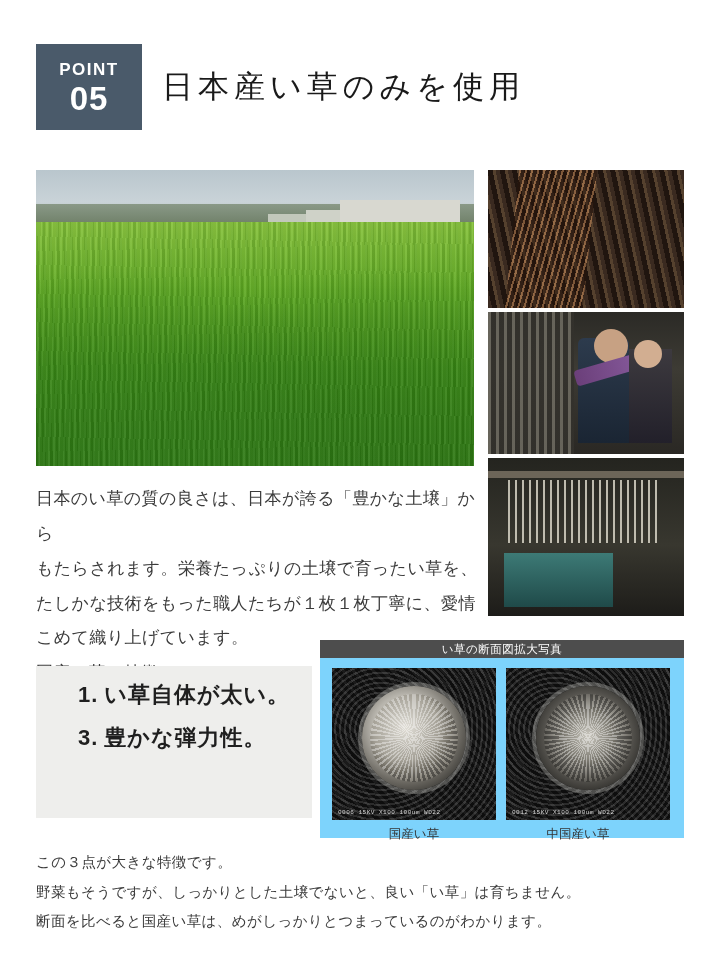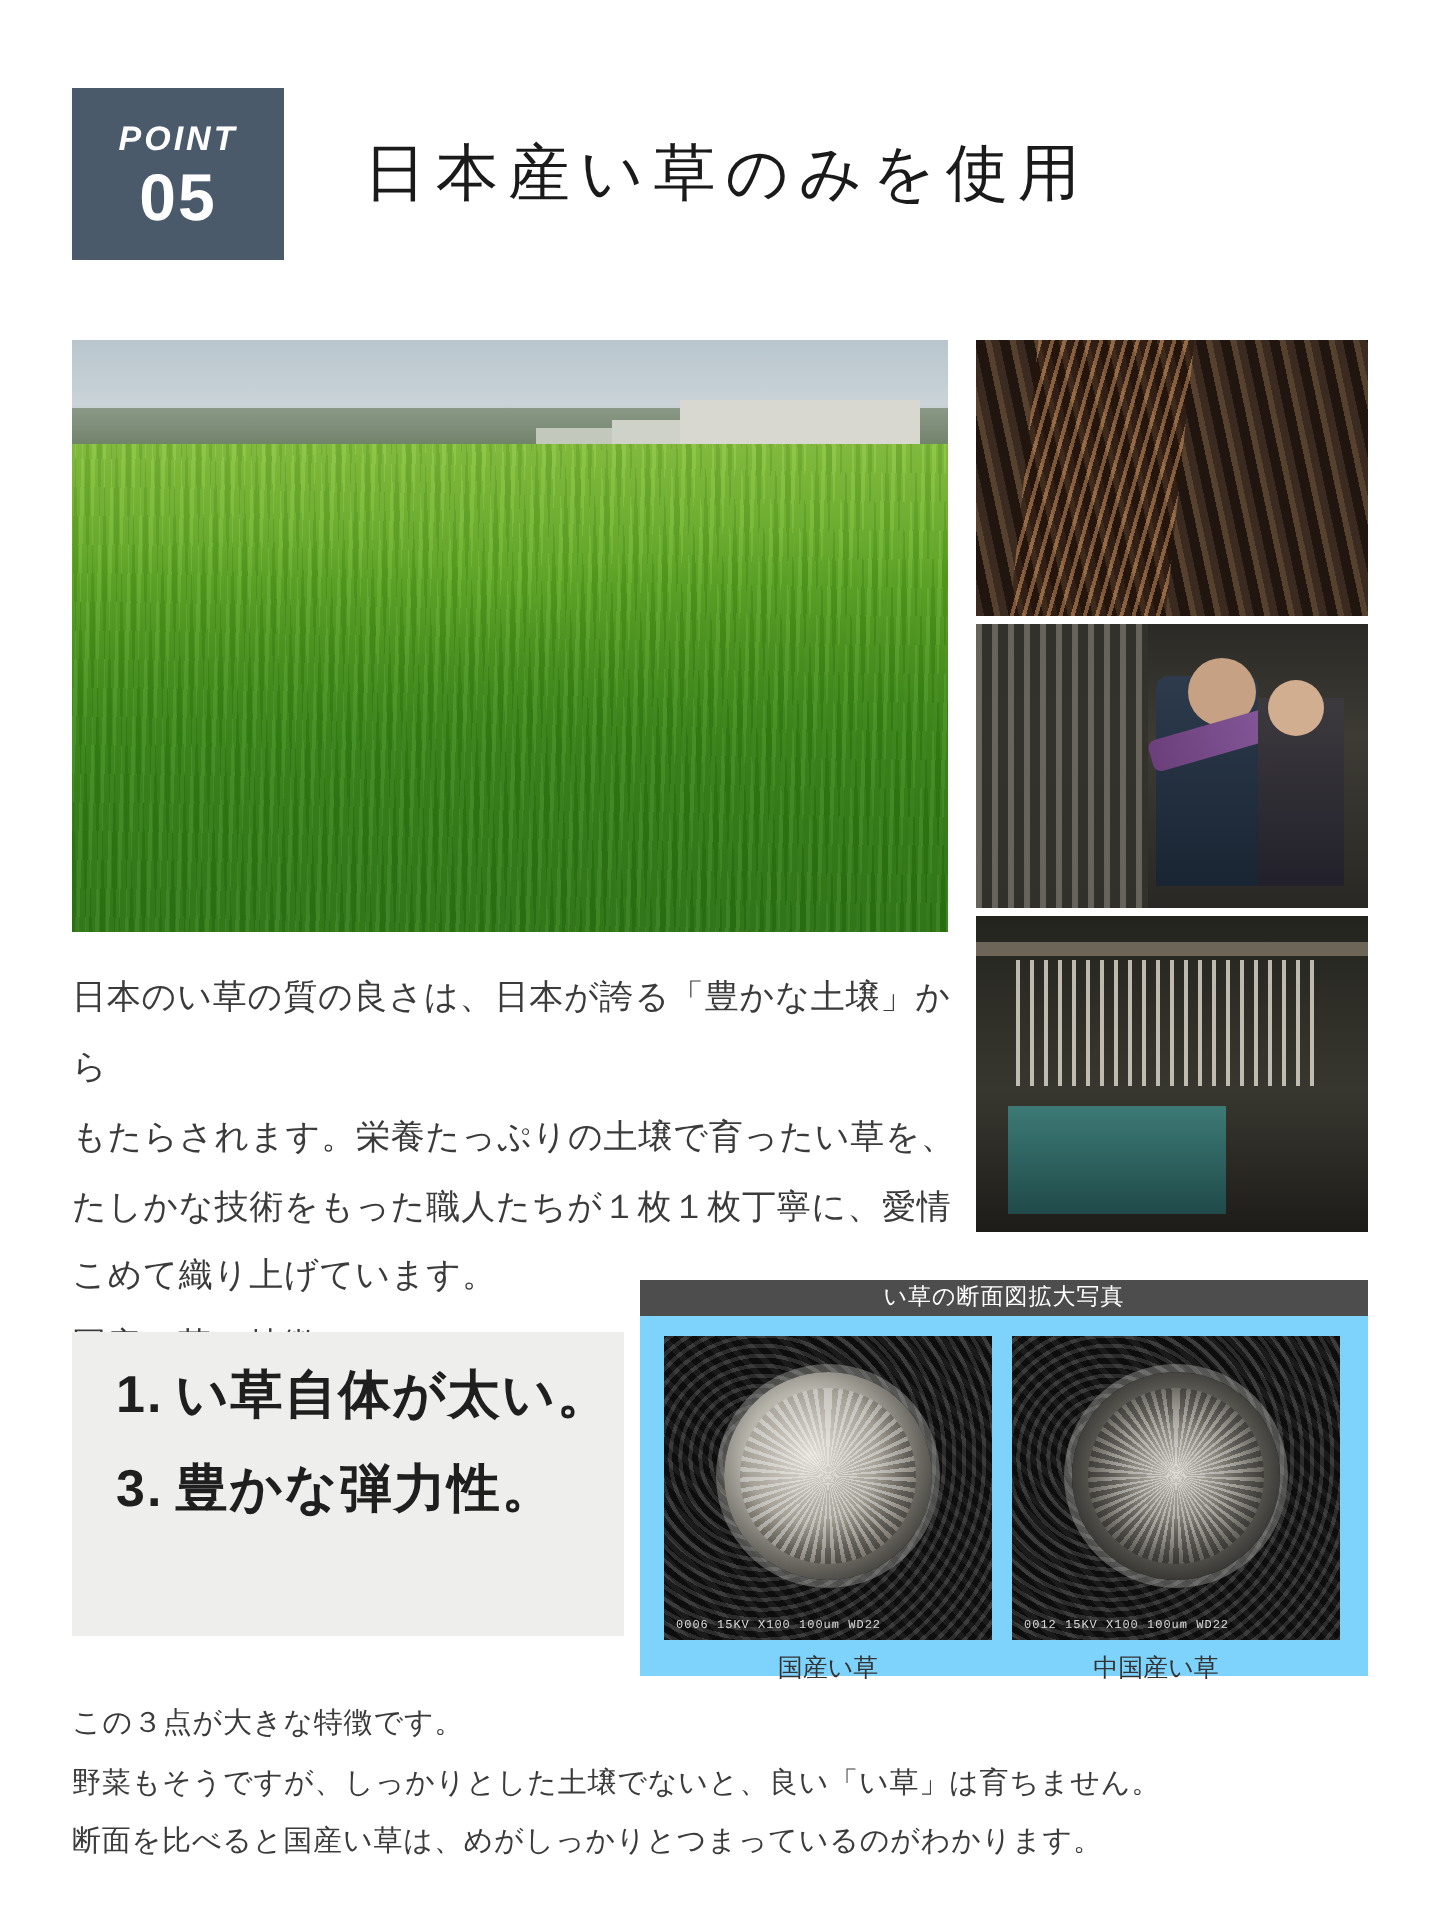--- a/index.html
+++ b/index.html
@@ -34,31 +34,30 @@
     align-items: center;
     justify-content: center;
     box-sizing: border-box;
     padding-top: 4px;
   }
   .point-badge .point-word {
     font-size: 17px;
     font-weight: bold;
     letter-spacing: 1.5px;
     line-height: 1;
-    font-style: italic;
   }
   .point-badge .point-num {
     font-size: 33px;
     font-weight: bold;
     line-height: 1.1;
     letter-spacing: 1px;
     margin-top: 3px;
   }
   .header-title {
-    margin-left: 40px;
+    margin-left: 20px;
     font-family: "Liberation Serif", serif;
     font-size: 31px;
     color: #1a1a1a;
     letter-spacing: 5px;
     white-space: nowrap;
   }
 
   
   .field-photo {
     position: absolute;
@@ -212,27 +211,28 @@
     position: absolute;
     left: 36px;
     top: 666px;
     width: 276px;
     height: 152px;
     background: #eeeeec;
     box-sizing: border-box;
     padding: 18px 0 0 22px;
   }
   .feature-item {
-    font-size: 26px;
+    font-size: 22px;
     font-weight: bold;
     color: #1f1f1f;
     line-height: 1;
     margin-bottom: 21px;
     letter-spacing: 1px;
     white-space: nowrap;
+    margin-left: 20px;
   }
   .feature-item .num { margin-right: 6px; }
 
   
   .cross-panel {
     position: absolute;
     left: 320px;
     top: 640px;
     width: 364px;
     height: 198px;

